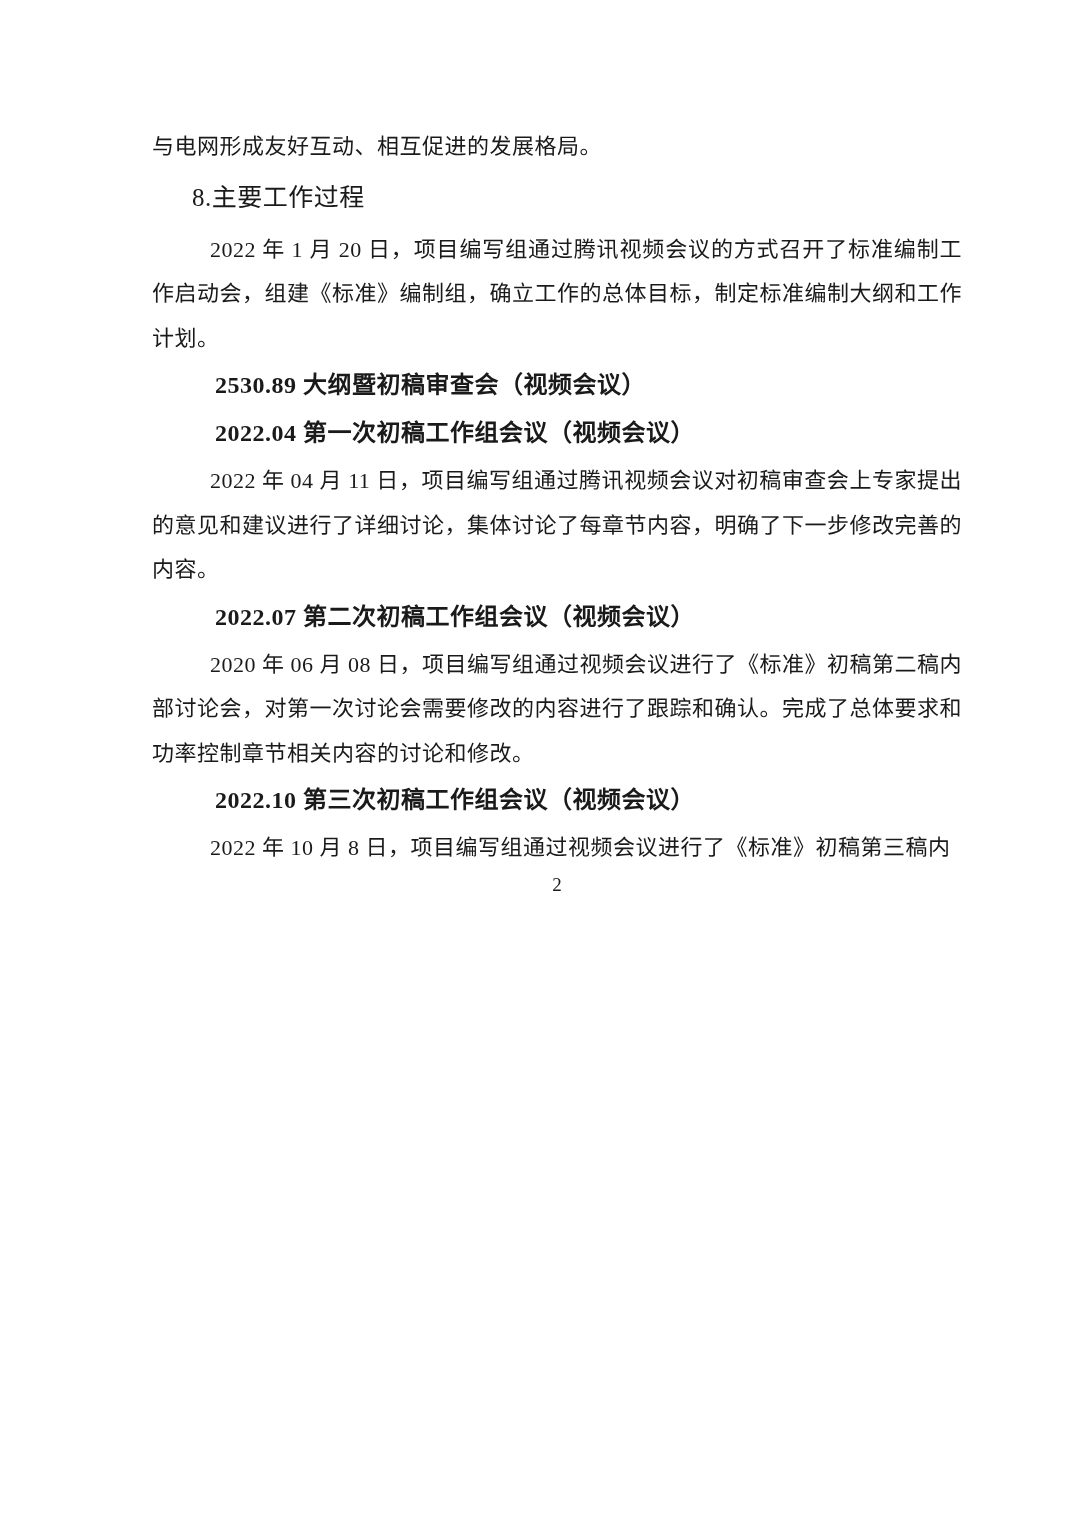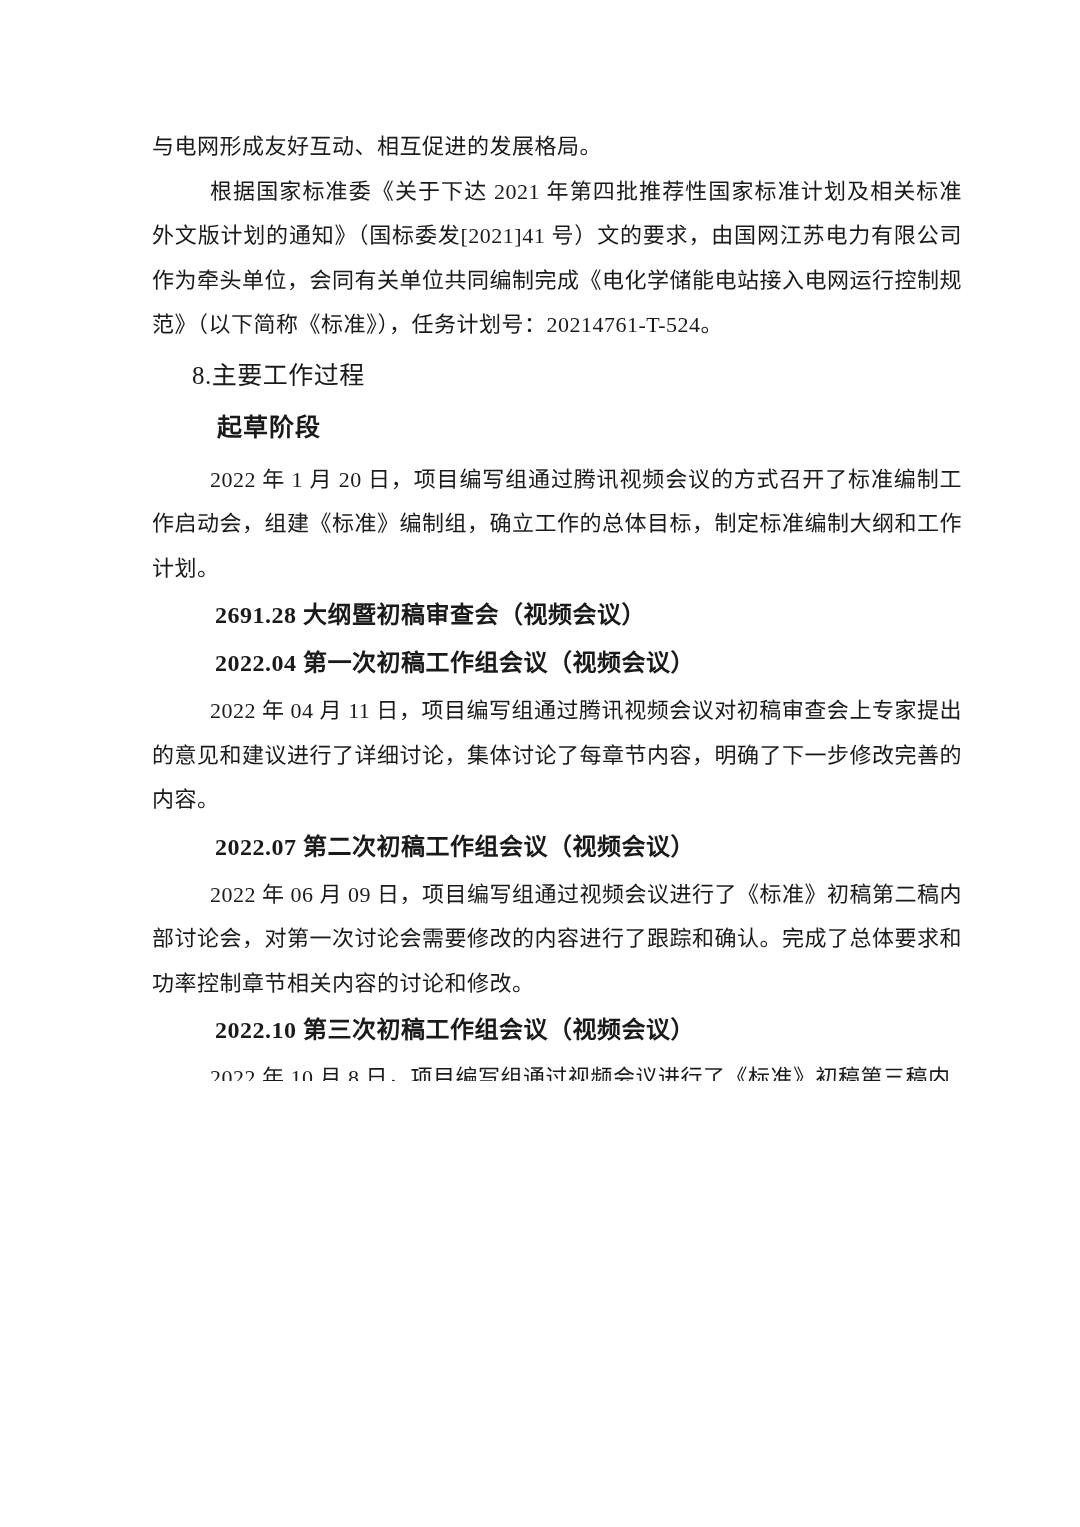--- a/index.html
+++ b/index.html
@@ -64,34 +64,32 @@
     letter-spacing: 0;
   }
 </style>
 </head>
 <body>
 
 <div class="page">
 
   <p class="body-para no-indent">与电网形成友好互动、相互促进的发展格局。</p>
 
-  <p class="body-para">根据国家标准委《关于下达 2021 年第四批推荐性国家标准计划及相关标准外文版计划的通知》（国标委发[2021]41 号）文的要求，由国网江苏电力有限公司作为牵头单位，会同有关单位共同编制完成《电化学储能电站接入电网运行控制规范》（以下简称《标准》），任务计划号：20214761-T-524。</p>
 
   <p class="sec-title">8.主要工作过程</p>
 
-  <p class="stage-heading">起草阶段</p>
 
   <p class="body-para">2022 年 1 月 20 日，项目编写组通过腾讯视频会议的方式召开了标准编制工作启动会，组建《标准》编制组，确立工作的总体目标，制定标准编制大纲和工作计划。</p>
 
-  <p class="event-heading">2691.28 大纲暨初稿审查会（视频会议）</p>
+  <p class="event-heading">2530.89 大纲暨初稿审查会（视频会议）</p>
 
   <p class="event-heading">2022.04 第一次初稿工作组会议（视频会议）</p>
   <p class="body-para">2022 年 04 月 11 日，项目编写组通过腾讯视频会议对初稿审查会上专家提出的意见和建议进行了详细讨论，集体讨论了每章节内容，明确了下一步修改完善的内容。</p>
 
   <p class="event-heading">2022.07 第二次初稿工作组会议（视频会议）</p>
-  <p class="body-para">2022 年 06 月 09 日，项目编写组通过视频会议进行了《标准》初稿第二稿内部讨论会，对第一次讨论会需要修改的内容进行了跟踪和确认。完成了总体要求和功率控制章节相关内容的讨论和修改。</p>
+  <p class="body-para">2020 年 06 月 08 日，项目编写组通过视频会议进行了《标准》初稿第二稿内部讨论会，对第一次讨论会需要修改的内容进行了跟踪和确认。完成了总体要求和功率控制章节相关内容的讨论和修改。</p>
 
   <p class="event-heading">2022.10 第三次初稿工作组会议（视频会议）</p>
   <p class="body-para">2022 年 10 月 8 日，项目编写组通过视频会议进行了《标准》初稿第三稿内</p>
 
   <p class="page-number">2</p>
 
 </div>
 
 </body></html>

